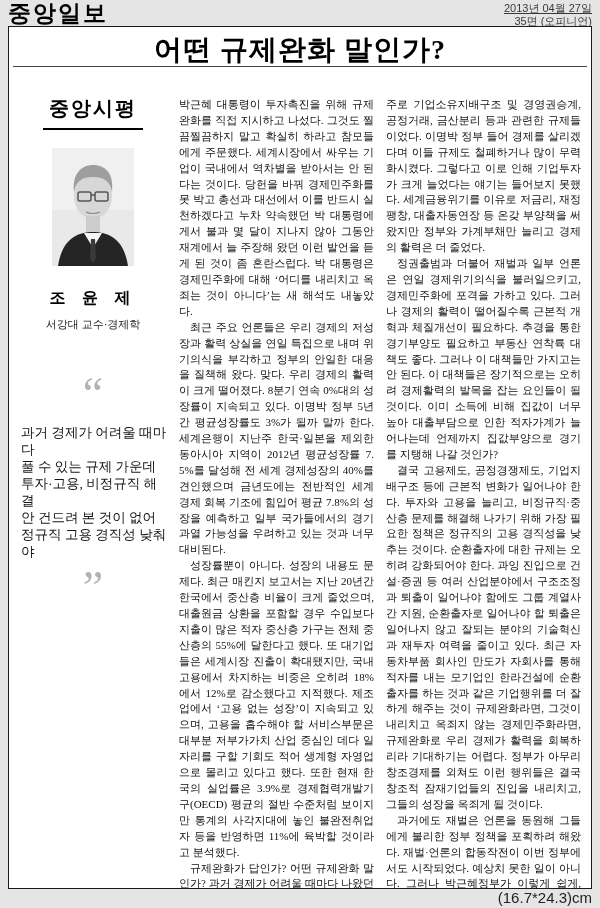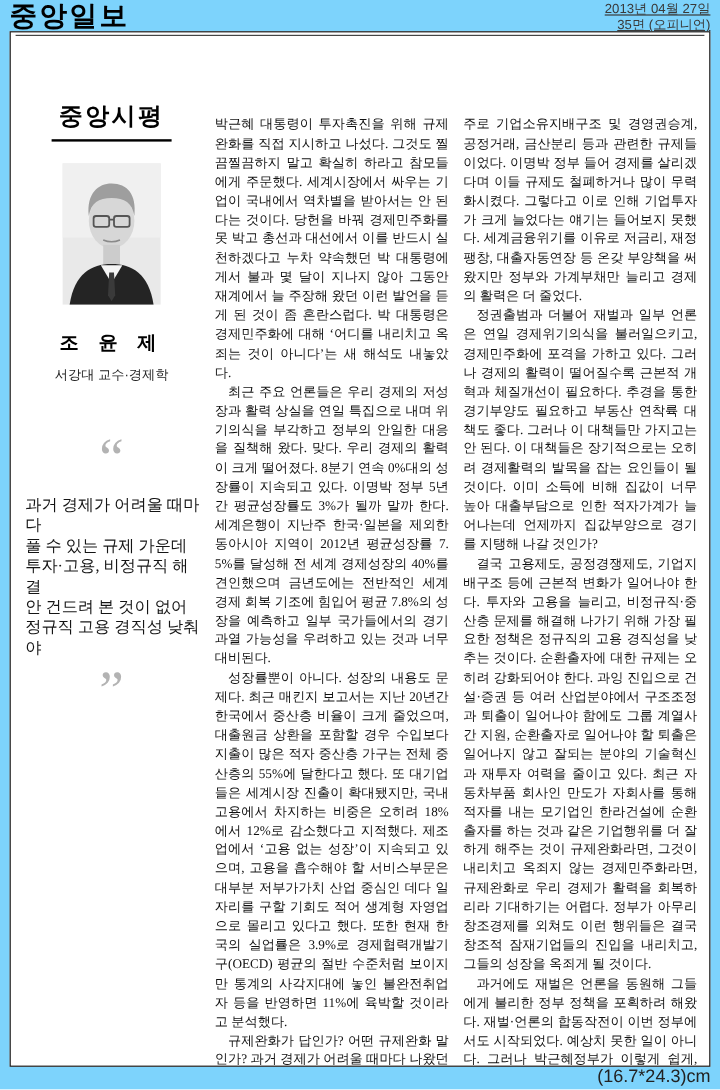--- a/index.html
+++ b/index.html
@@ -1,16 +1,16 @@
 <!DOCTYPE html>
 <html><head>
 <meta charset="utf-8">
 <style>
   html,body{margin:0;padding:0;background:#ffffff;}
-  .page{position:relative;width:600px;height:908px;background:#7dd3fc;overflow:hidden;
+  .page{position:relative;width:600px;height:908px;background:#e5e5e5;overflow:hidden;
         font-family:"Liberation Serif", serif;color:#111;}
 
   
   .masthead{position:absolute;top:2px;left:8px;right:8px;display:flex;
             justify-content:space-between;align-items:flex-start;}
   .logo{font-family:"Liberation Sans", sans-serif;font-weight:900;font-size:23px;
         letter-spacing:2px;color:#000;line-height:1;}
   .dateblock{text-align:right;font-family:"Liberation Sans", sans-serif;
              font-size:11px;color:#3a3a3a;line-height:1.2;text-decoration:underline;}
 
@@ -20,21 +20,21 @@
   .headline{margin:0;padding-top:4px;height:33px;text-align:center;
             font-size:28px;font-weight:bold;letter-spacing:1px;color:#000;
             font-family:"Liberation Serif", serif;}
   .headline-rule{border-bottom:1px solid #444;margin:2px 4px 0 4px;}
 
   .content{position:absolute;top:40px;left:0;right:0;bottom:0;
            display:flex;gap:12px;padding:0 10px;overflow:hidden;box-sizing:border-box;}
 
   
   .leftcol{width:148px;flex:none;text-align:center;}
-  .col-label-wrap{margin-top:16px;}
+  .col-label-wrap{margin-top:28px;}
   .col-label{display:inline-block;font-family:"Liberation Sans", sans-serif;
              font-weight:800;font-size:20px;letter-spacing:2px;color:#000;
              border-bottom:2px solid #000;padding:0 6px 6px 6px;}
   .portrait{width:82px;height:118px;margin:18px auto 0 auto;}
   .author-name{margin-top:22px;font-family:"Liberation Sans", sans-serif;
                font-weight:bold;font-size:16px;letter-spacing:6px;color:#000;}
   .author-affil{margin-top:8px;font-family:"Liberation Sans", sans-serif;
                 font-size:11px;color:#222;}
   .quote-open,.quote-close{font-size:46px;color:#b3b3b3;line-height:0.7;
                            font-family:"Liberation Serif", serif;}
@@ -60,20 +60,21 @@
 
   <div class="masthead">
     <div class="logo">중앙일보</div>
     <div class="dateblock">
       <div>2013년 04월 27일</div>
       <div>35면 (오피니언)</div>
     </div>
   </div>
 
   <div class="article-box">
+    <h1 class="headline">어떤 규제완화 말인가?</h1>
     <div class="headline-rule"></div>
 
     <div class="content">
 
       <aside class="leftcol">
         <div class="col-label-wrap">
           <span class="col-label">중앙시평</span>
         </div>
 
         <div class="portrait">

